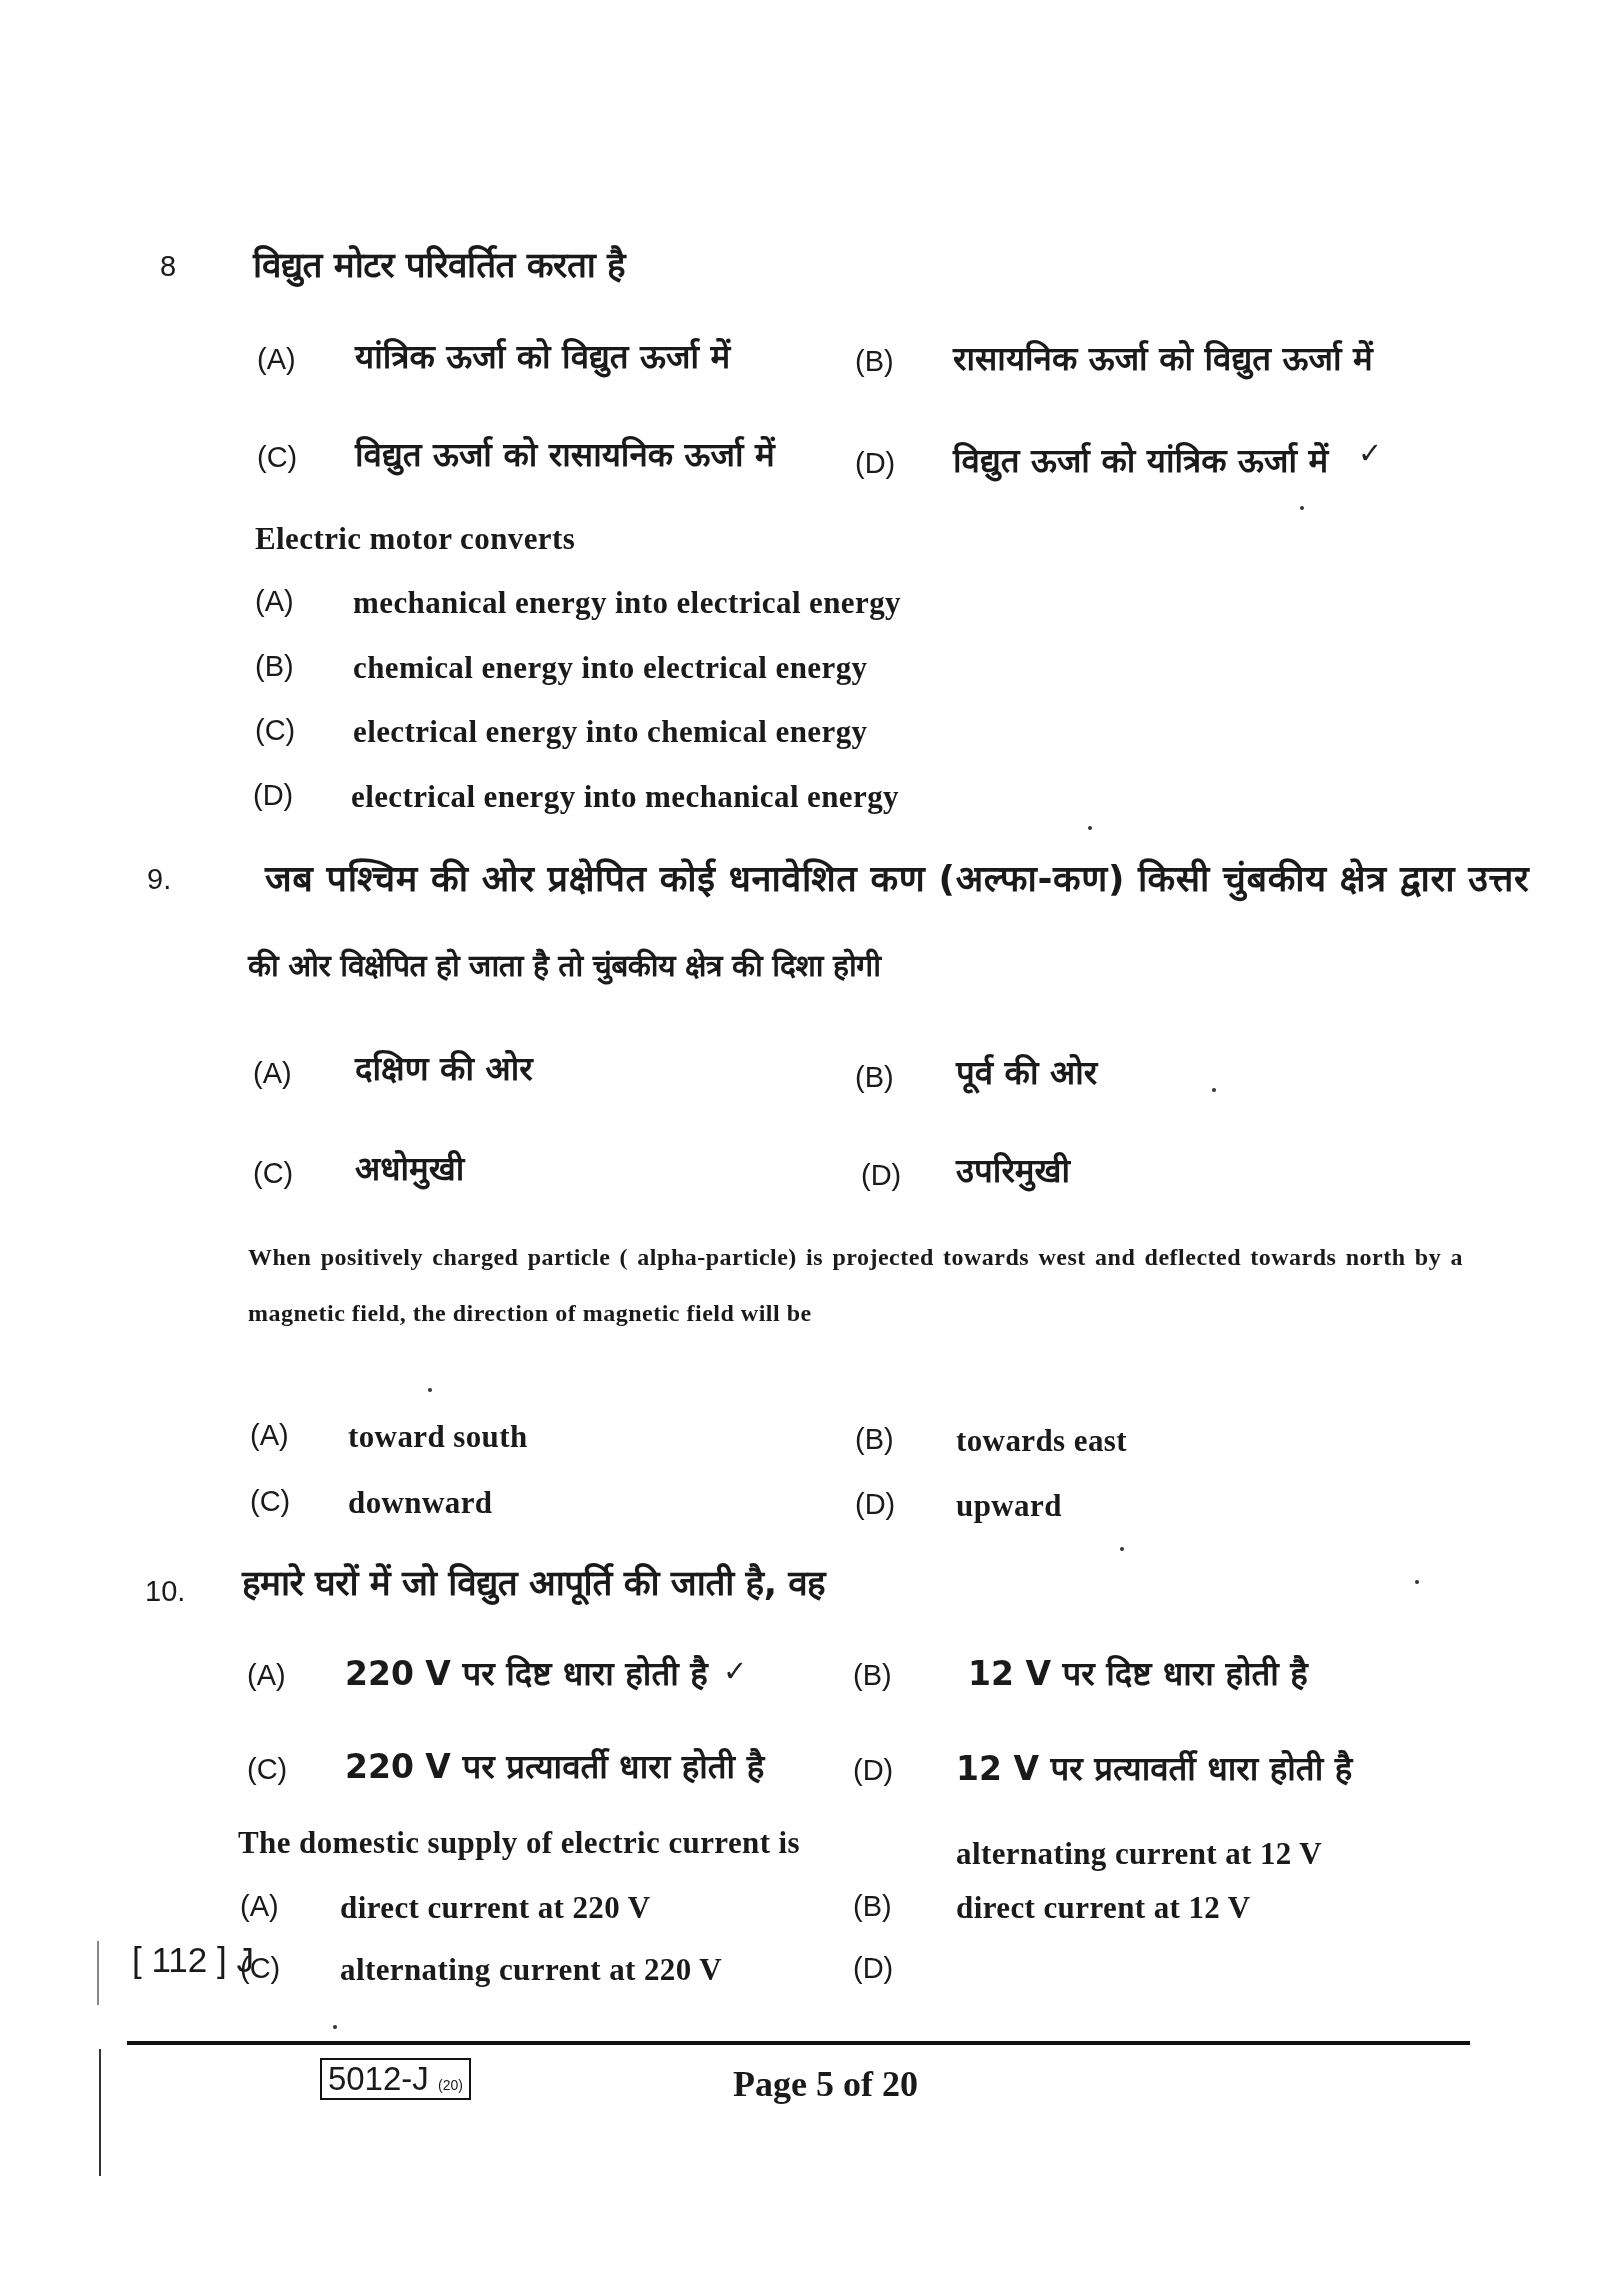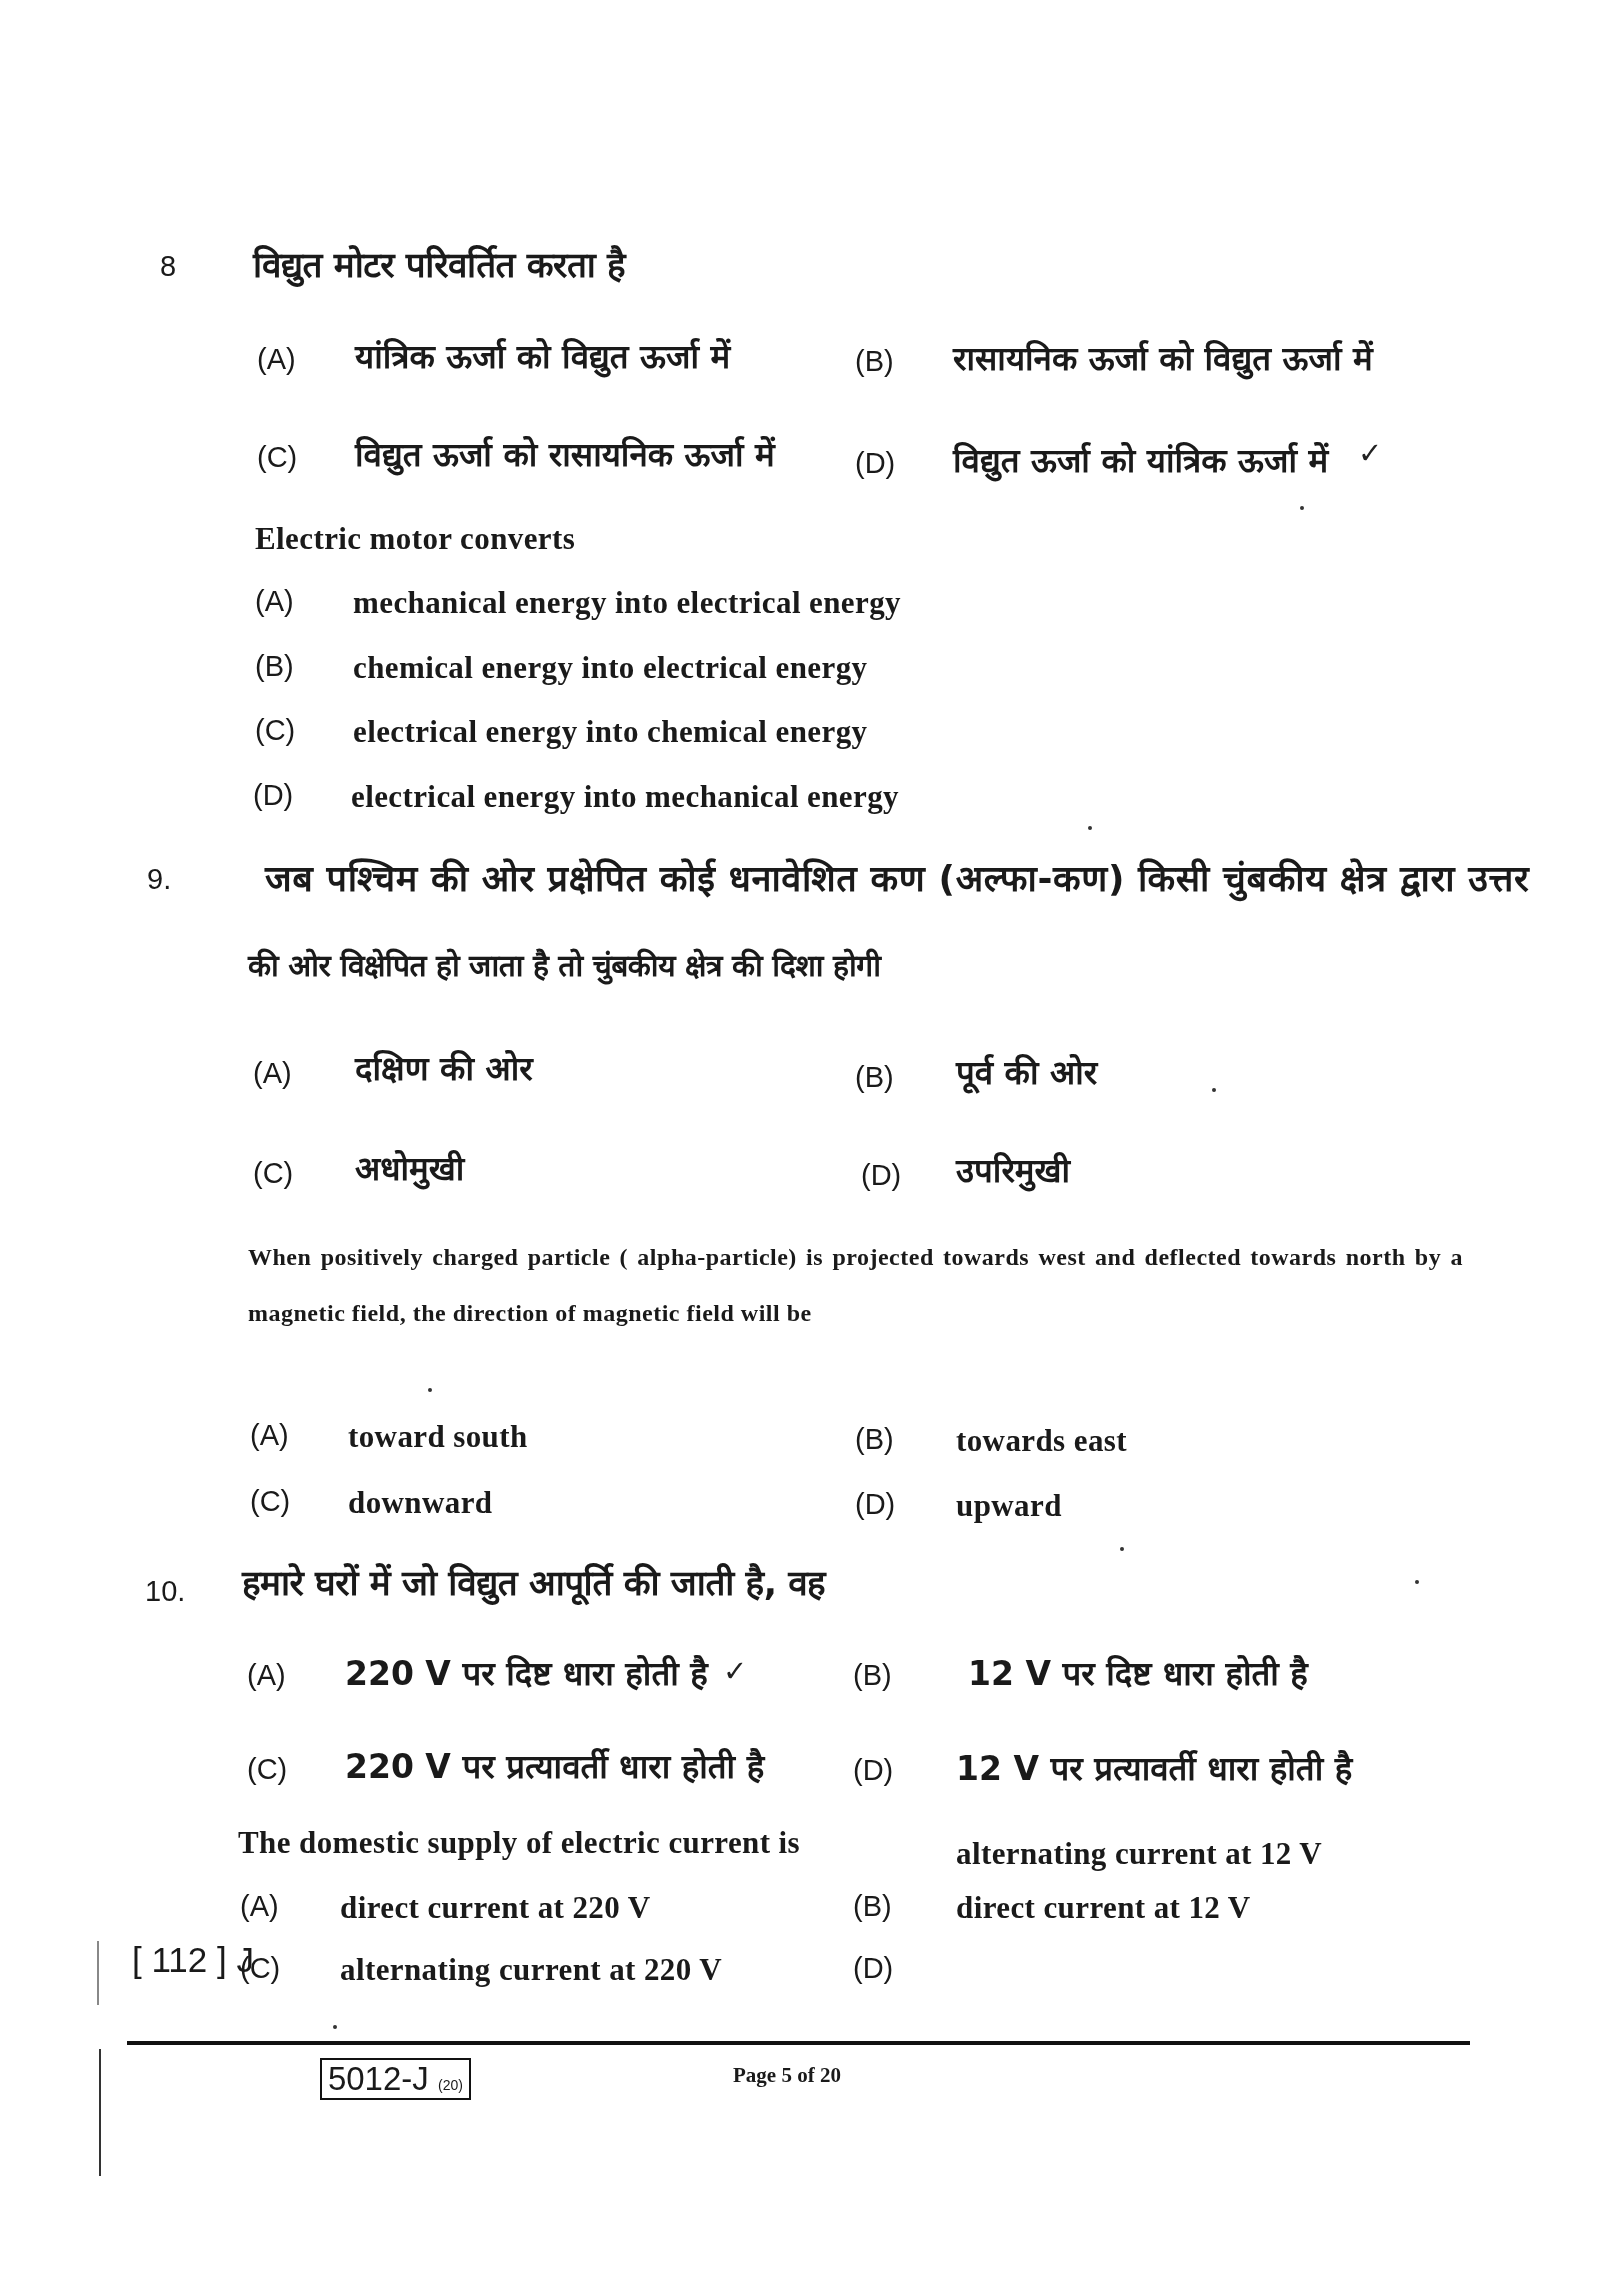--- a/index.html
+++ b/index.html
@@ -14,21 +14,21 @@
     .hi-opt { font-size: 33px; font-weight: bold; font-family: "DejaVu Sans", sans-serif; }
     .lbl { font-size: 29px; font-family: "Liberation Sans", sans-serif; }
     .en { font-size: 31px; font-weight: bold; font-family: "Liberation Serif", serif; letter-spacing: 0.4px; }
     .en-just { font-size: 24px; font-weight: bold; font-family: "Liberation Serif", serif; width: 1215px; white-space: normal; text-align: justify; line-height: 56px; letter-spacing: 0.5px; }
     .tick { font-size: 29px; color: #222; }
     .rule { position: absolute; left: 127px; width: 1343px; height: 3.9px; background: #111; top: 2041px; }
     .margin-line { position: absolute; width: 2px; background: #333; }
     .code-box { border: 2px solid #111; padding: 0 5.9px; font-family: "Liberation Sans", sans-serif; font-size: 33px; }
     .code-small { font-size: 14px; }
     .footer-left { font-family: "Liberation Sans", sans-serif; font-size: 35px; }
-    .pageno { font-family: "Liberation Serif", serif; font-size: 21px; font-weight: bold; }
+    .pageno { font-family: "Liberation Serif", serif; font-size: 36px; font-weight: bold; }
     .dot { position: absolute; width: 3.9px; height: 3.9px; background: #333; border-radius: 50%; }
   </style>
 </head>
 <body>
 
 <div class="abs qnum" style="left:160px; top:250px;">8</div>
 <div class="abs hi" style="left:253px; top:240px;">विद्युत मोटर परिवर्तित करता है</div>
 
 <div class="abs lbl" style="left:257px; top:343px;">(A)</div>
 <div class="abs hi-opt" style="left:355px; top:333px;">यांत्रिक ऊर्जा को विद्युत ऊर्जा में</div>

